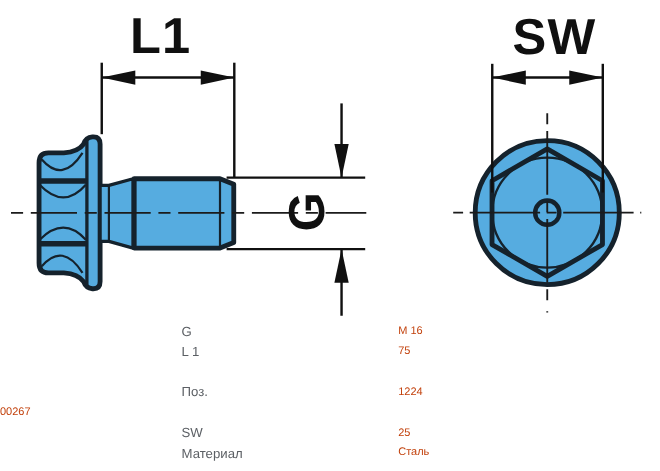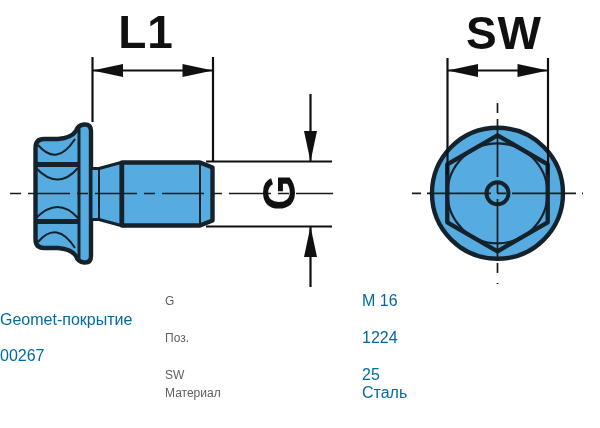--- a/index.html
+++ b/index.html
@@ -13,21 +13,21 @@
   .mid{stroke:#15222c;stroke-width:3;stroke-linejoin:round;}
   .thin{stroke:#15222c;stroke-width:2.2;fill:none;}
   .hair{stroke:#15222c;stroke-width:2;fill:none;}
   .centerline{stroke:#1b1b1b;stroke-width:1.7;fill:none;}
   .dim line{stroke:#101010;stroke-width:2.2;}
   .dim polygon{fill:#101010;stroke:none;}
   .dim text{font-family:"Liberation Sans",sans-serif;font-weight:700;font-size:46px;fill:#101010;letter-spacing:1px;}
   .spec-table{position:absolute;left:0;top:292px;width:600px;}
   .spec-row{display:flex;height:18.4px;align-items:center;}
   .spec-label{margin-left:165px;width:197px;font-size:12px;color:#5b5f64;white-space:nowrap;}
-  .spec-value{font-size:16px;color:#0369a1;white-space:nowrap;}
+  .spec-value{font-size:10px;color:#c2410c;white-space:nowrap;}
 </style>
 </head>
 <body>
 
 <svg width="600" height="292" viewBox="0 0 600 292">
 
   <g>
 
     <path class="part thick" d="M44,139 L58,139 Q71,138 76,131 Q78,125 84,124.5 L85,124.5 Q91,124.5 91,131
          L91,256 Q91,262.5 85,262.5 L84,262.5 Q78,262 76,256 Q71,249 58,248 L44,248
@@ -93,21 +93,24 @@
     </g>
   </g>
 </svg>
 
 <div class="spec-table">
   <div class="spec-row">
     <span class="spec-label">G</span>
     <span class="spec-value">M 16</span>
   </div>
   <div class="spec-row">
-    <span class="spec-value">Geomet-покрытие</span>
+    <span class="spec-label">L 1</span>
+    <span class="spec-value">75</span>
+  </div>
+  <div class="spec-row">
   </div>
   <div class="spec-row">
     <span class="spec-label">Поз.</span>
     <span class="spec-value">1224</span>
   </div>
   <div class="spec-row">
     <span class="spec-value">00267</span>
   </div>
   <div class="spec-row">
     <span class="spec-label">SW</span>

